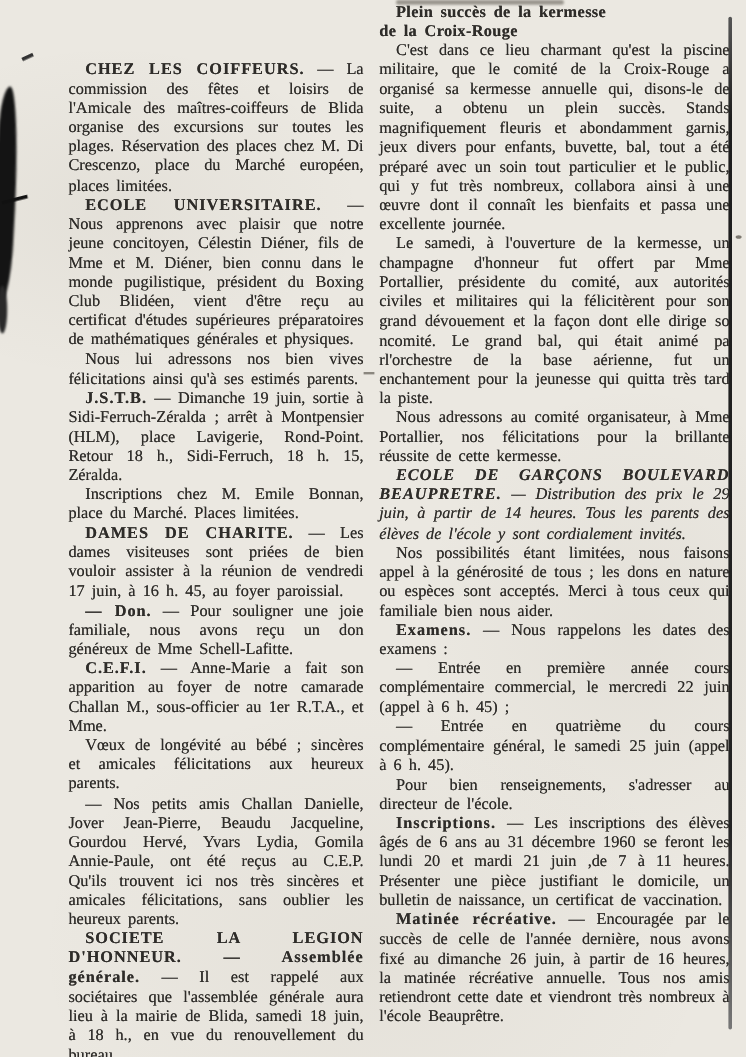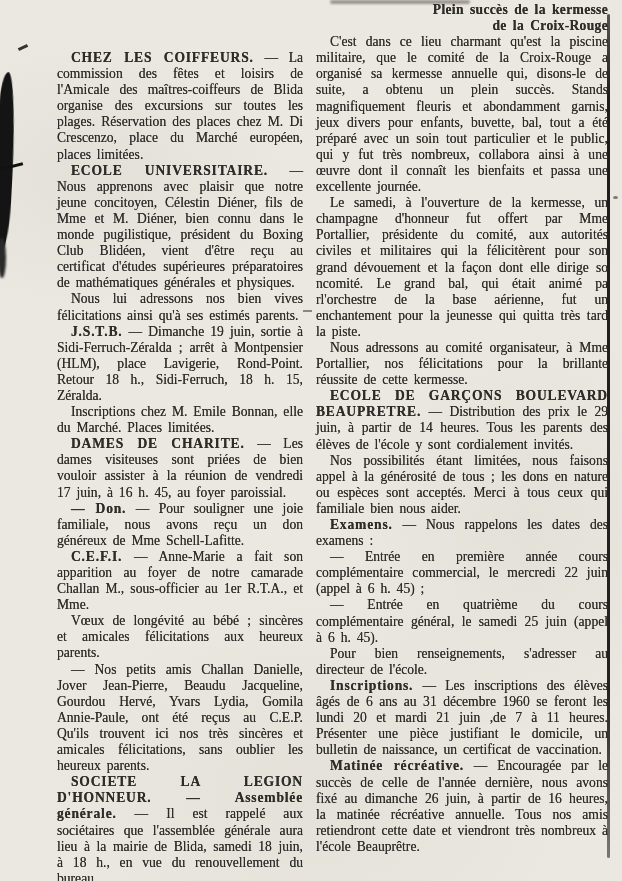--- a/index.html
+++ b/index.html
@@ -18,26 +18,26 @@
   .left-col{left:57px;top:50px;width:246px;}
   .right-col{left:316px;top:2px;width:292px;}
   p.par{
     margin:0;padding:0;
     font-size:13.6px;line-height:16.1px;
     text-indent:14px;
     word-spacing:2.5px;
     text-shadow:0 0 0.5px rgba(46,44,41,0.8);
   }
   p.par b{letter-spacing:0.8px;}
-  .gap-top{margin-top:9px;}
+  .gap-top{margin-top:9px;font-style:italic;}
   .gap-top-sm{margin-top:3px;}
   .headline{
     margin:4px 0 10px 0;
     font-size:21.5px;line-height:26px;font-weight:bold;
-    text-align:right;text-indent:0;
+    text-align:left;text-indent:0;
     letter-spacing:0.3px;
     text-shadow:0 0 0.6px rgba(20,20,20,0.9);
   }
   
   .rule-right{
     position:absolute;left:607px;top:14px;width:3px;height:844px;
     background:linear-gradient(#555 0%,#1d1d1d 10%,#222 80%,#777 100%);
     border-radius:2px;
   }
   .blob-left{
@@ -80,21 +80,21 @@
 <div class="mark-pen"></div>
 <div class="smudge-top"></div>
 <div class="gutter-dash"></div>
 <div class="edge-dot"></div>
 
 <div class="col left-col">
   <p class="par"><b>CHEZ LES COIFFEURS.</b><span> — La commission des fêtes et loisirs de l'Amicale des maîtres-coiffeurs de Blida organise des excursions sur toutes les plages. Réservation des places chez M. Di Crescenzo, place du Marché européen, places limitées.</span></p>
   <p class="par"><b>ECOLE UNIVERSITAIRE.</b><span> — Nous apprenons avec plaisir que notre jeune concitoyen, Célestin Diéner, fils de Mme et M. Diéner, bien connu dans le monde pugilistique, président du Boxing Club Blidéen, vient d'être reçu au certificat d'études supérieures préparatoires de mathématiques générales et physiques.</span></p>
   <p class="par"><b></b><span>Nous lui adressons nos bien vives félicitations ainsi qu'à ses estimés parents.</span></p>
   <p class="par"><b>J.S.T.B.</b><span> — Dimanche 19 juin, sortie à Sidi-Ferruch-Zéralda ; arrêt à Montpensier (HLM), place Lavigerie, Rond-Point. Retour 18 h., Sidi-Ferruch, 18 h. 15, Zéralda.</span></p>
-  <p class="par"><b></b><span>Inscriptions chez M. Emile Bonnan, elle du Marché. Places limitées.</span></p>
+  <p class="par"><b></b><span>Inscriptions chez M. Emile Bonnan, place du Marché. Places limitées.</span></p>
   <p class="par"><b>DAMES DE CHARITE.</b><span> — Les dames visiteuses sont priées de bien vouloir assister à la réunion de vendredi 17 juin, à 16 h. 45, au foyer paroissial.</span></p>
   <p class="par"><b>— Don.</b><span> — Pour souligner une joie familiale, nous avons reçu un don généreux de Mme Schell-Lafitte.</span></p>
   <p class="par"><b>C.E.F.I.</b><span> — Anne-Marie a fait son apparition au foyer de notre camarade Challan M., sous-officier au 1er R.T.A., et Mme.</span></p>
   <p class="par"><b></b><span>Vœux de longévité au bébé ; sincères et amicales félicitations aux heureux parents.</span></p>
   <p class="par"><b></b><span>— Nos petits amis Challan Danielle, Jover Jean-Pierre, Beaudu Jacqueline, Gourdou Hervé, Yvars Lydia, Gomila Annie-Paule, ont été reçus au C.E.P. Qu'ils trouvent ici nos très sincères et amicales félicitations, sans oublier les heureux parents.</span></p>
   <p class="par"><b>SOCIETE LA LEGION D'HONNEUR.</b><b> — Assemblée générale.</b><span> — Il est rappelé aux sociétaires que l'assemblée générale aura lieu à la mairie de Blida, samedi 18 juin, à 18 h., en vue du renouvellement du bureau.</span></p>
 
 </div>
 
 <div class="col right-col">

